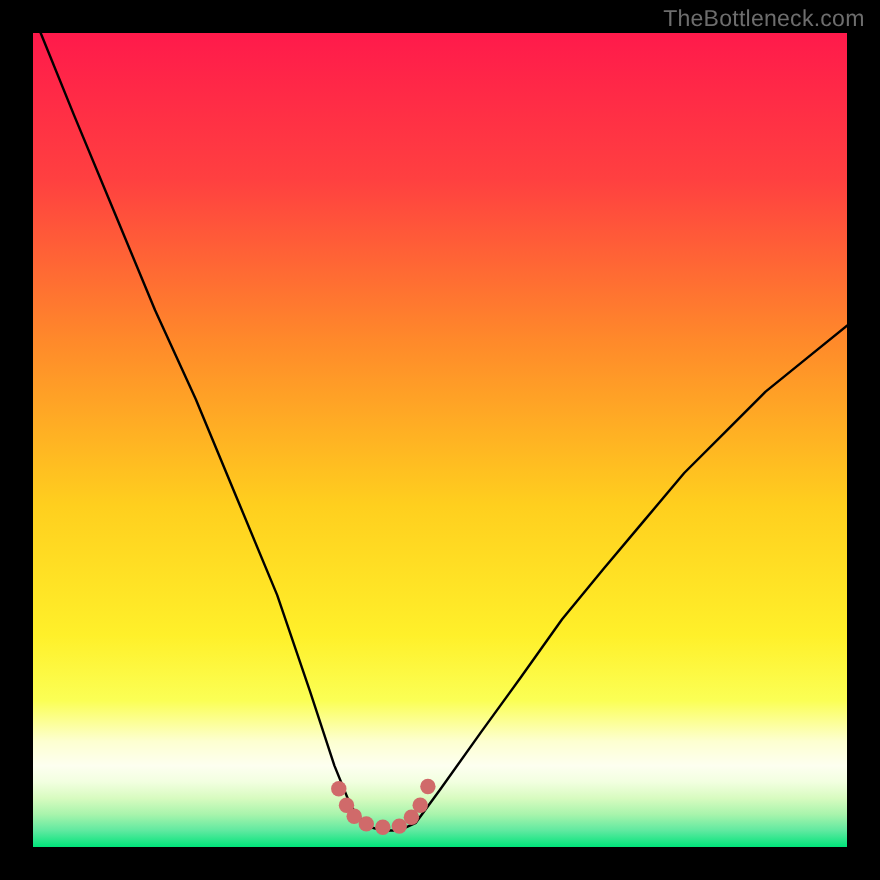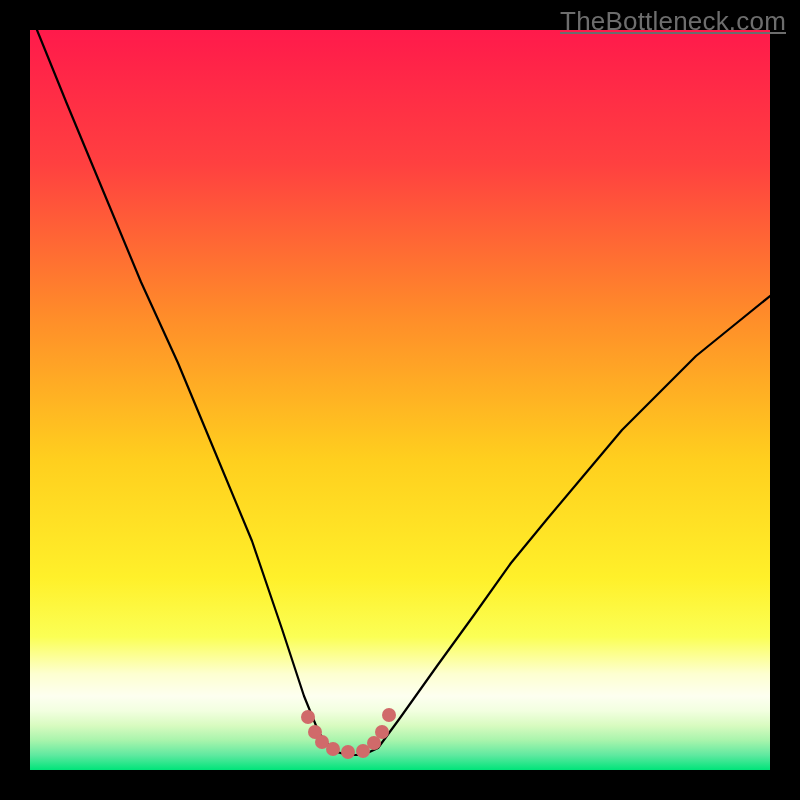--- a/index.html
+++ b/index.html
@@ -25,24 +25,23 @@
     top: 30px;
     width: 740px;
     height: 740px;
     overflow: hidden;
   }
   .watermark {
     position: absolute;
     top: 6px;
     right: 14px;
     color: #6d6d6d;
-    font-size: 26px;
+    font-size: 21px;
     font-weight: 500;
     letter-spacing: 0.2px;
-    text-decoration: underline;
   }
   svg {
     display: block;
   }
 </style>
 </head>
 <body>
 
 <div class="frame">
 

